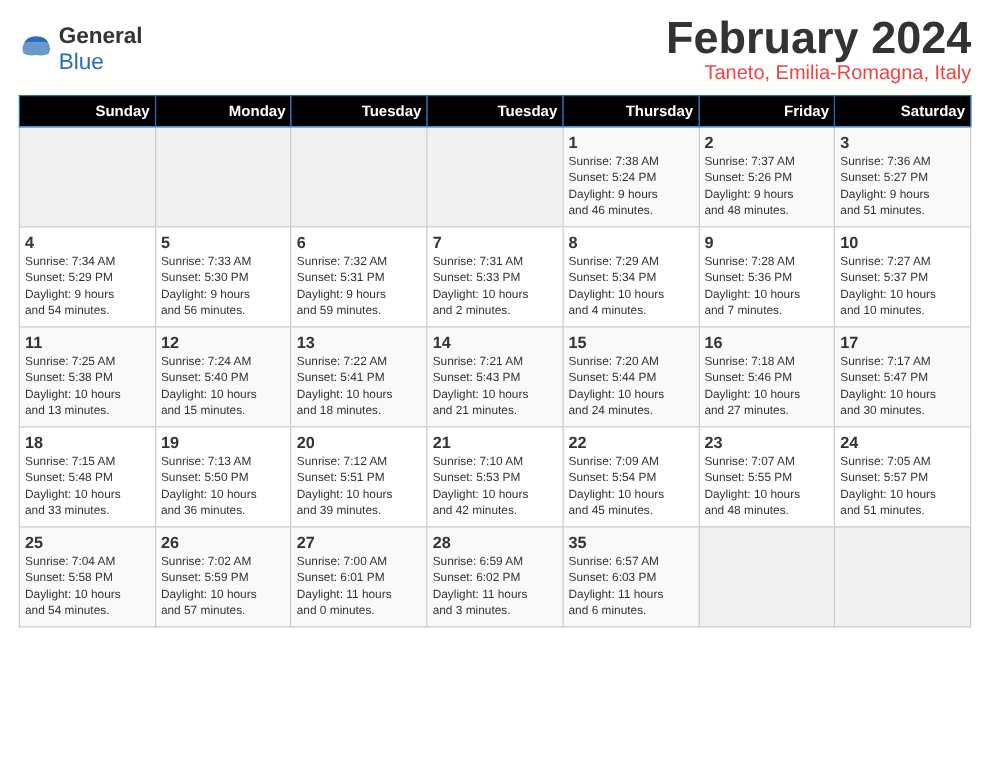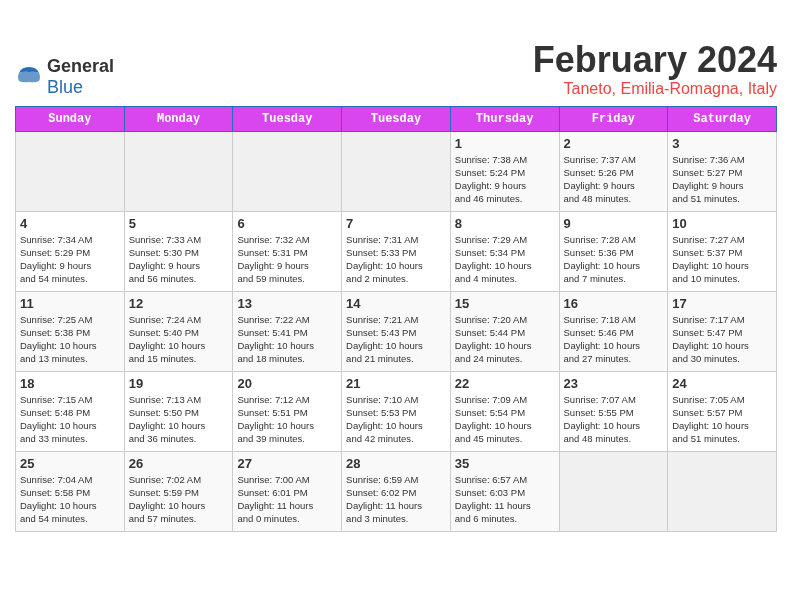--- a/index.html
+++ b/index.html
@@ -10,21 +10,21 @@
       height: 612px;
       overflow: hidden;
     }
     .page {
       width: 792px;
       padding: 10px 15px;
     }
     .header-area {
       display: flex;
       justify-content: space-between;
-      align-items: flex-end;
+      align-items: center;
       margin-bottom: 8px;
     }
     .logo {
       display: flex;
       align-items: center;
       gap: 4px;
     }
     .logo-text-general {
       font-size: 18px;
       font-weight: bold;
@@ -34,46 +34,44 @@
       font-size: 18px;
       font-weight: normal;
       color: #2a6db5;
     }
     .logo-icon {
       width: 28px;
       height: 28px;
     }
     .title-area {
       text-align: right;
-      margin-top: 30px;
     }
     .month-title {
       font-size: 36px;
       font-weight: bold;
       color: #333;
       line-height: 1.1;
     }
     .location-title {
       font-size: 16px;
       color: #ef4444;
     }
     table {
       width: 100%;
       border-collapse: collapse;
       table-layout: fixed;
     }
     thead tr th {
-      background-color: #d946ef;
+      background-color: #000000;
       color: #fff;
       font-size: 12px;
       font-weight: bold;
       padding: 5px 4px;
-      text-align: center;
+      text-align: right;
       border: 1px solid #2a6db5;
-      font-family: Liberation Mono, monospace;
     }
     tbody tr td {
       border: 1px solid #ccc;
       vertical-align: top;
       padding: 4px 4px;
       font-size: 10px;
       color: #333;
       height: 80px;
       background: #fff;
     }

